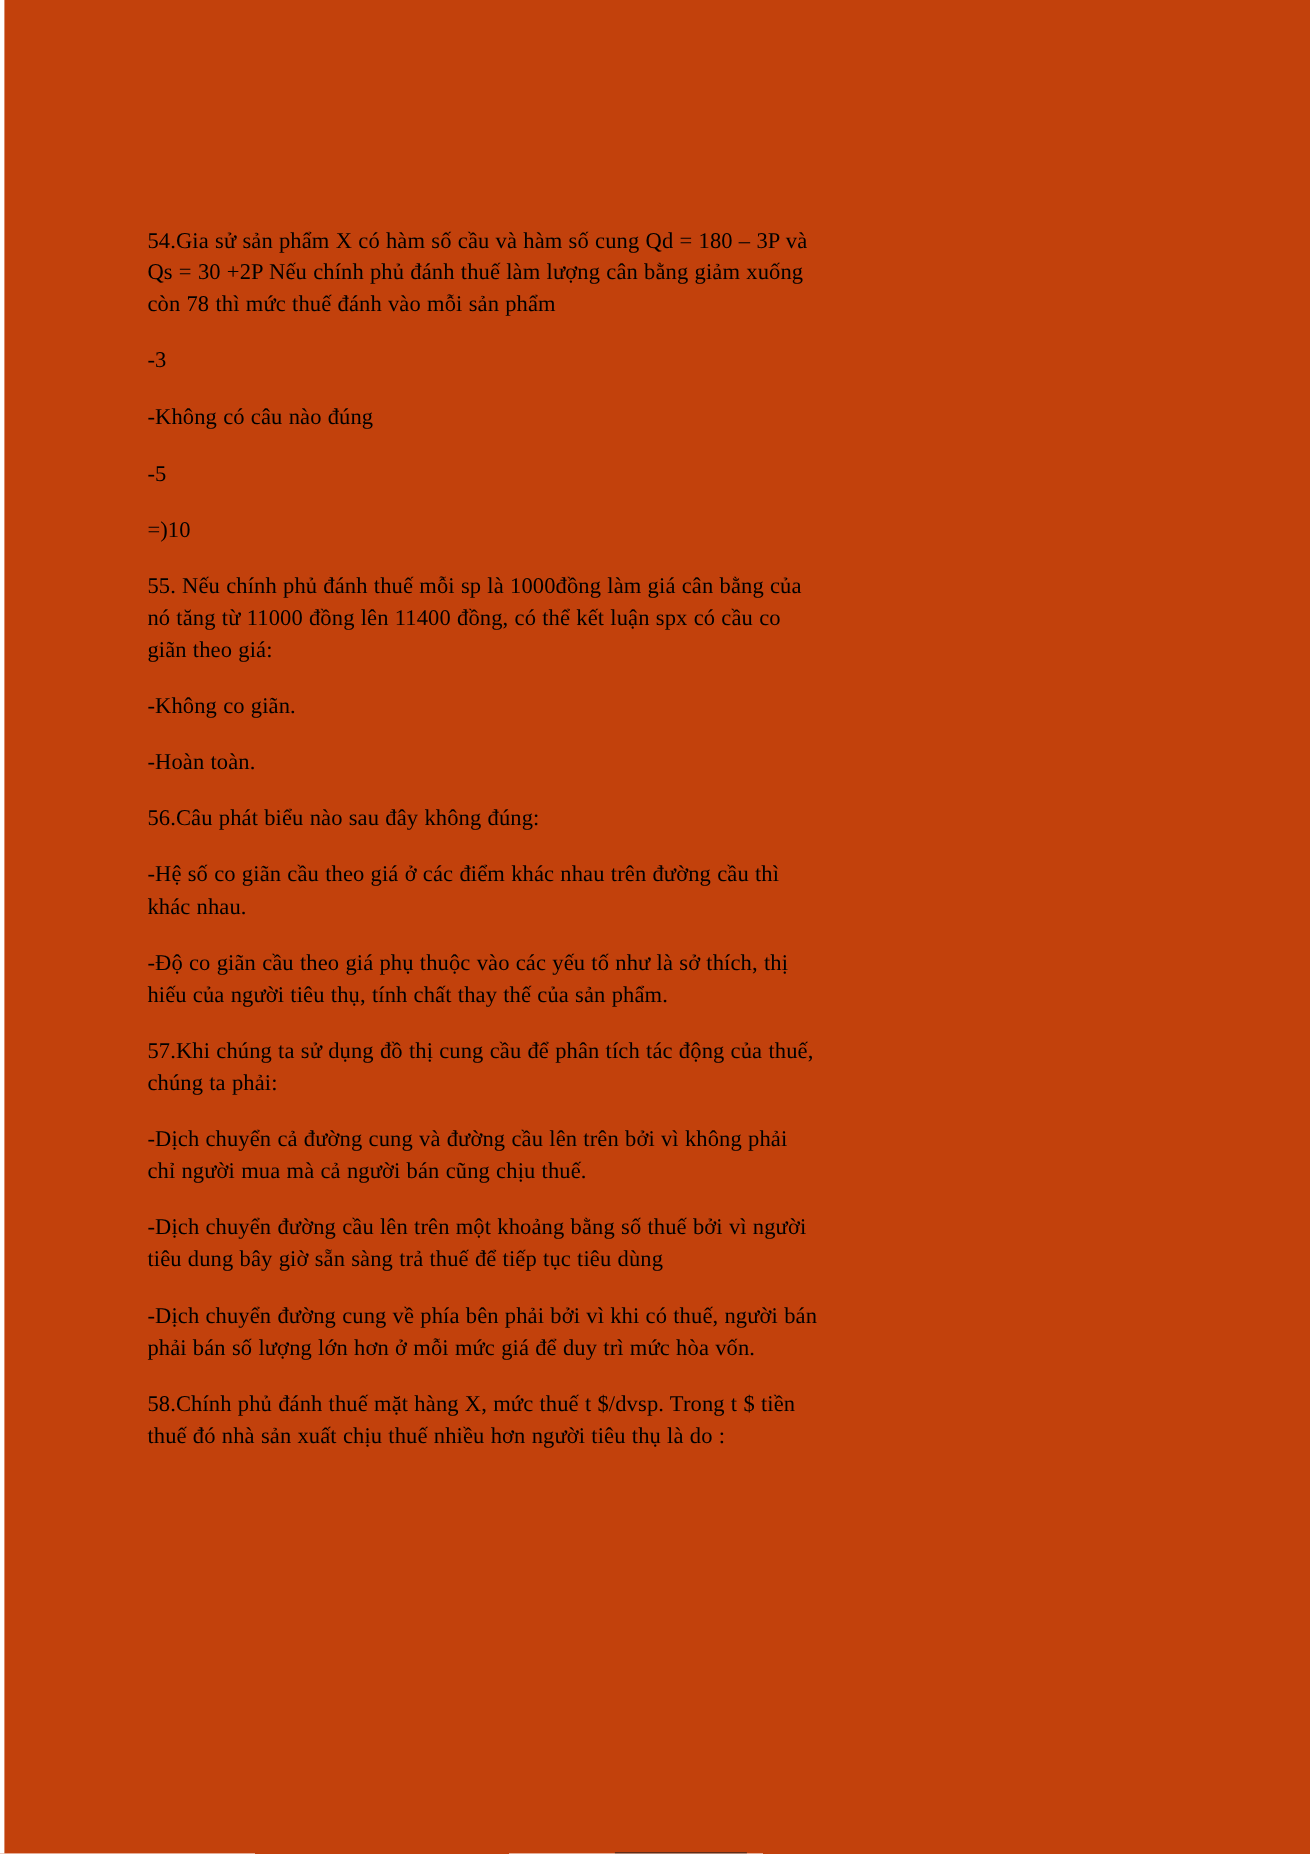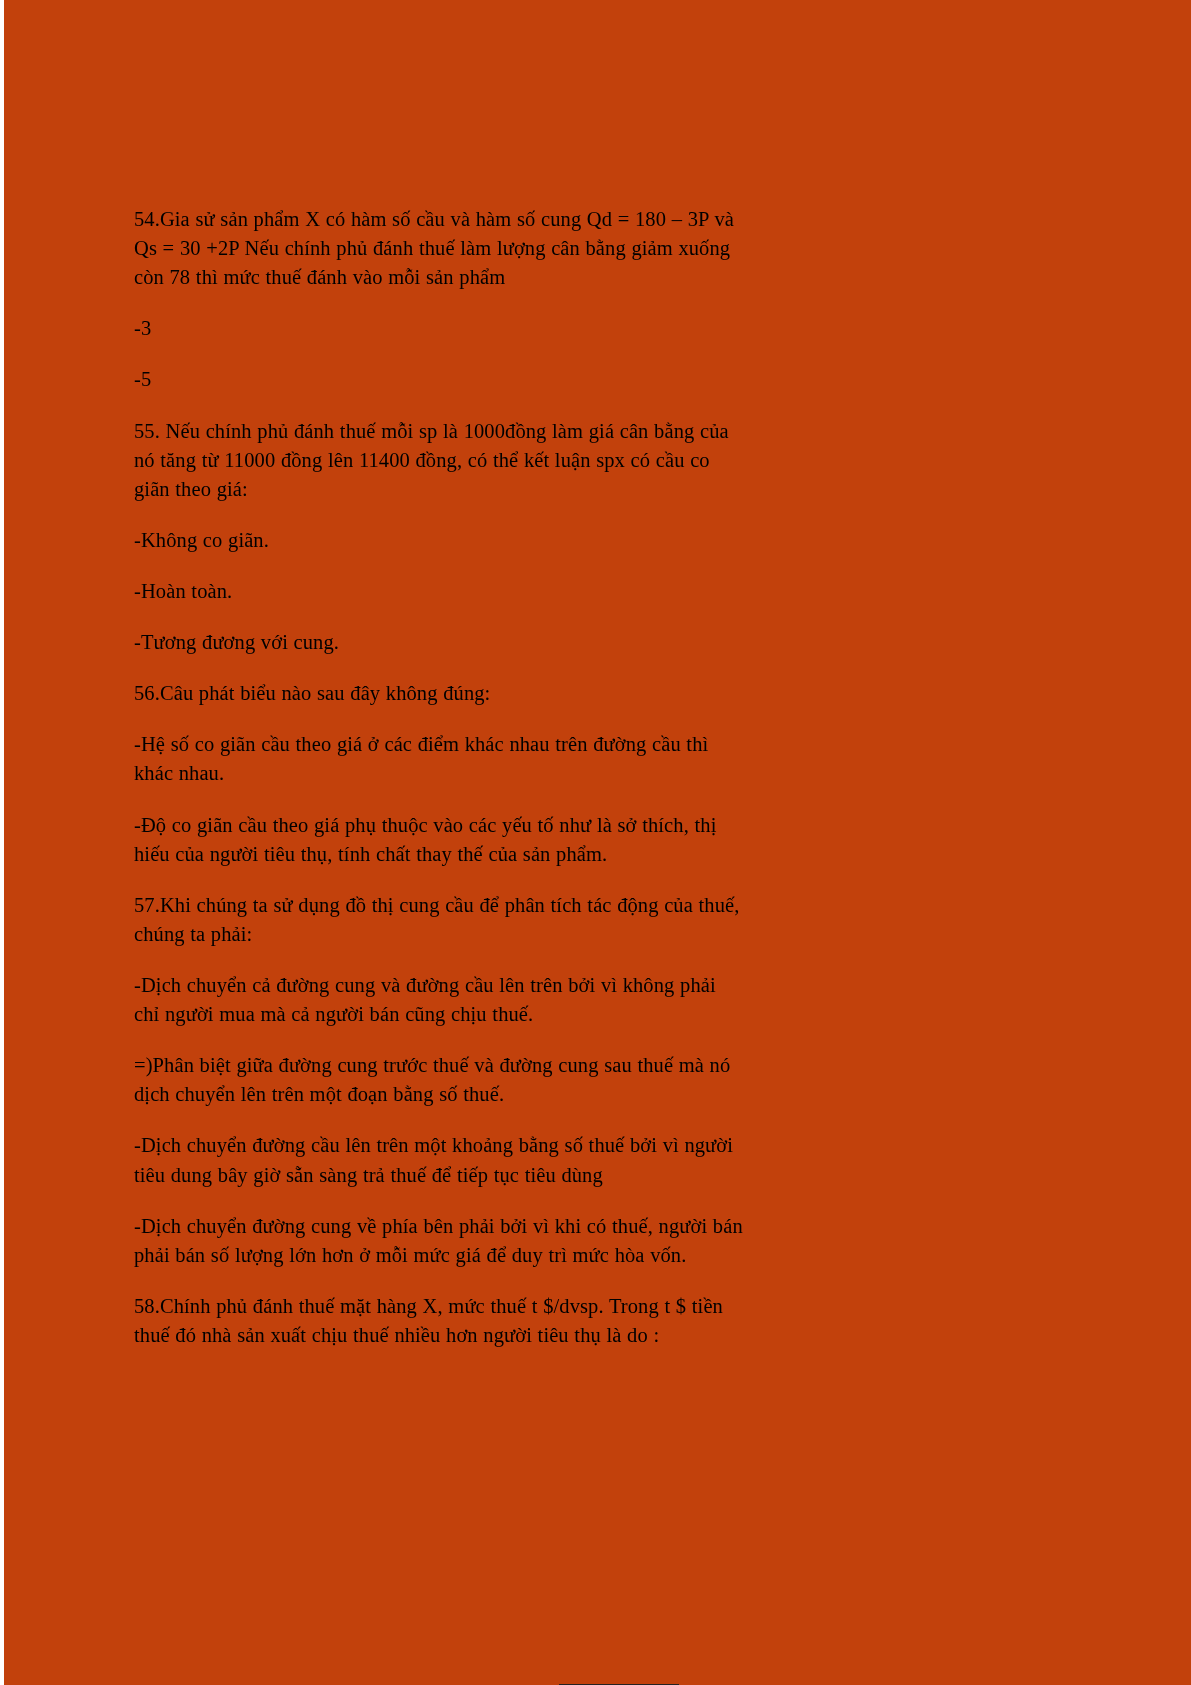--- a/index.html
+++ b/index.html
@@ -49,29 +49,29 @@
     background: #222;
   }
 </style>
 </head>
 <body>
 
 <div class="page">
   <div class="content">
     <p class="para">54.Gia sử sản phẩm X có hàm số cầu và hàm số cung Qd = 180 – 3P và Qs = 30 +2P Nếu chính phủ đánh thuế làm lượng cân bằng giảm xuống còn 78 thì mức thuế đánh vào mỗi sản phẩm</p>
     <p class="para">-3</p>
+    <p class="para">-Không có câu nào đúng</p>
     <p class="para">-5</p>
+    <p class="para">=)10</p>
     <p class="para">55. Nếu chính phủ đánh thuế mỗi sp là 1000đồng làm giá cân bằng của nó tăng từ 11000 đồng lên 11400 đồng, có thể kết luận spx có cầu co giãn theo giá:</p>
     <p class="para">-Không co giãn.</p>
     <p class="para">-Hoàn toàn.</p>
-    <p class="para">-Tương đương với cung.</p>
     <p class="para">56.Câu phát biểu nào sau đây không đúng:</p>
     <p class="para">-Hệ số co giãn cầu theo giá ở các điểm khác nhau trên đường cầu thì khác nhau.</p>
     <p class="para">-Độ co giãn cầu theo giá phụ thuộc vào các yếu tố như là sở thích, thị hiếu của người tiêu thụ, tính chất thay thế của sản phẩm.</p>
     <p class="para">57.Khi chúng ta sử dụng đồ thị cung cầu để phân tích tác động của thuế, chúng ta phải:</p>
     <p class="para">-Dịch chuyển cả đường cung và đường cầu lên trên bởi vì không phải chỉ người mua mà cả người bán cũng chịu thuế.</p>
-    <p class="para">=)Phân biệt giữa đường cung trước thuế và đường cung sau thuế mà nó dịch chuyển lên trên một đoạn bằng số thuế.</p>
     <p class="para">-Dịch chuyển đường cầu lên trên một khoảng bằng số thuế bởi vì người tiêu dung bây giờ sẵn sàng trả thuế để tiếp tục tiêu dùng</p>
     <p class="para">-Dịch chuyển đường cung về phía bên phải bởi vì khi có thuế, người bán phải bán số lượng lớn hơn ở mỗi mức giá để duy trì mức hòa vốn.</p>
     <p class="para">58.Chính phủ đánh thuế mặt hàng X, mức thuế t $/dvsp. Trong t $ tiền thuế đó nhà sản xuất chịu thuế nhiều hơn người tiêu thụ là do :</p>
   </div>
   <div class="footer-rule"></div>
 </div>
 
 </body></html>

